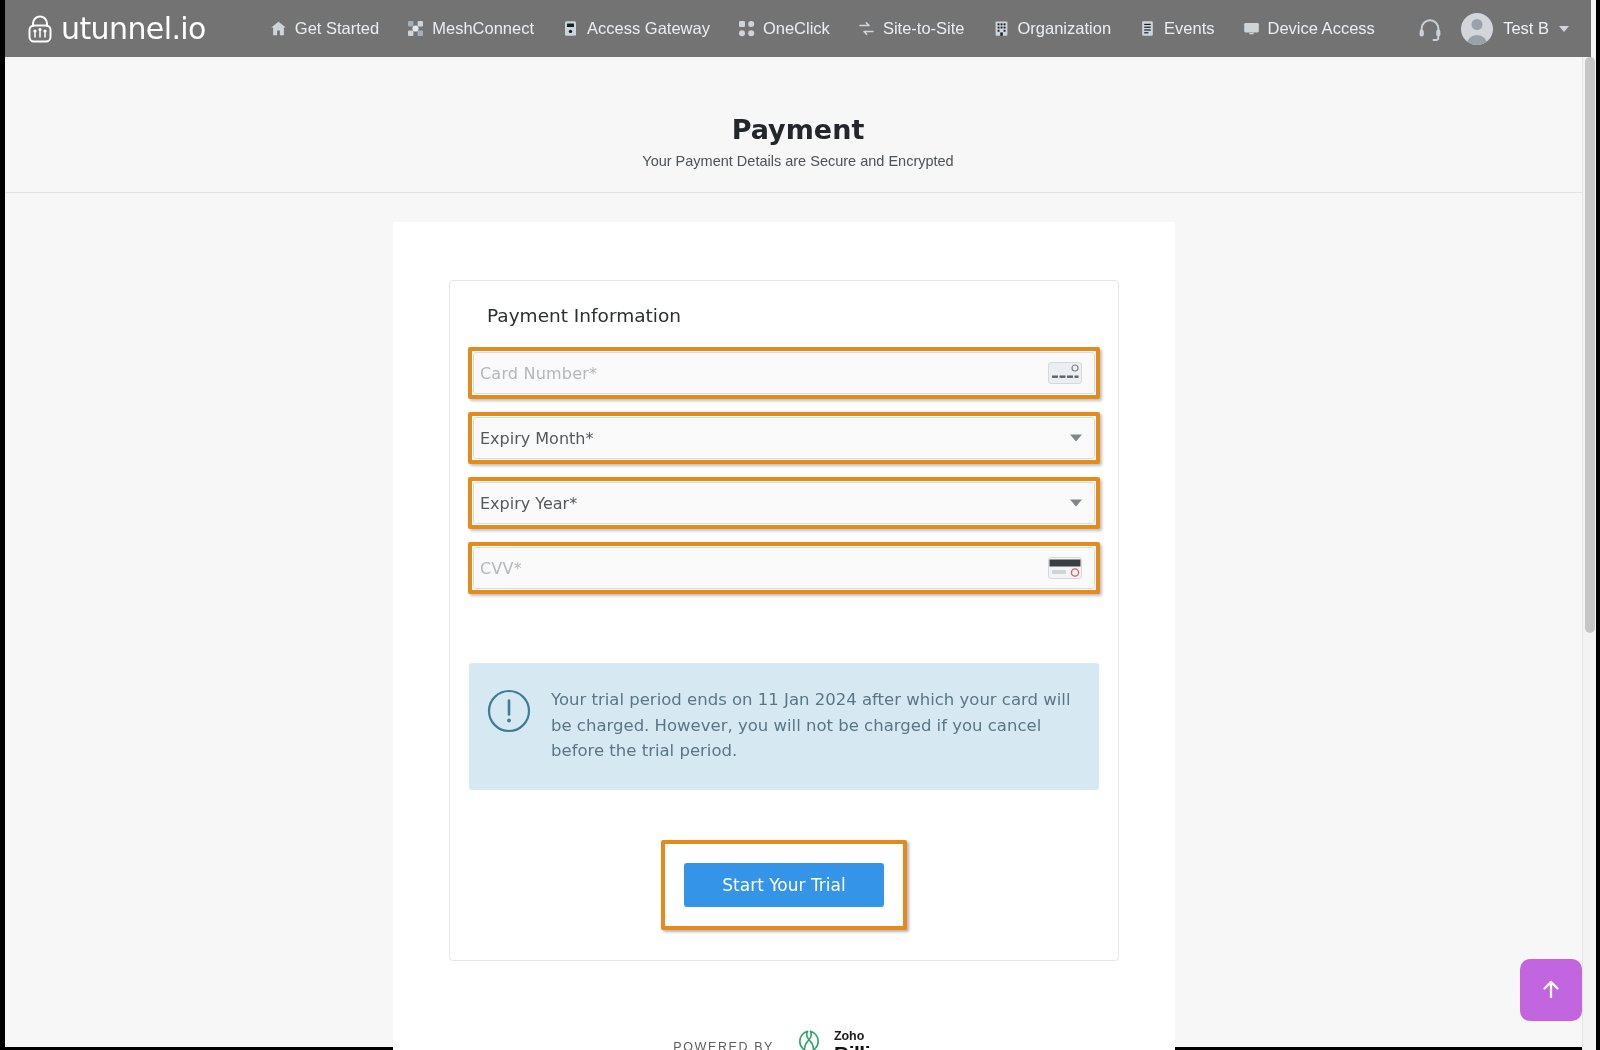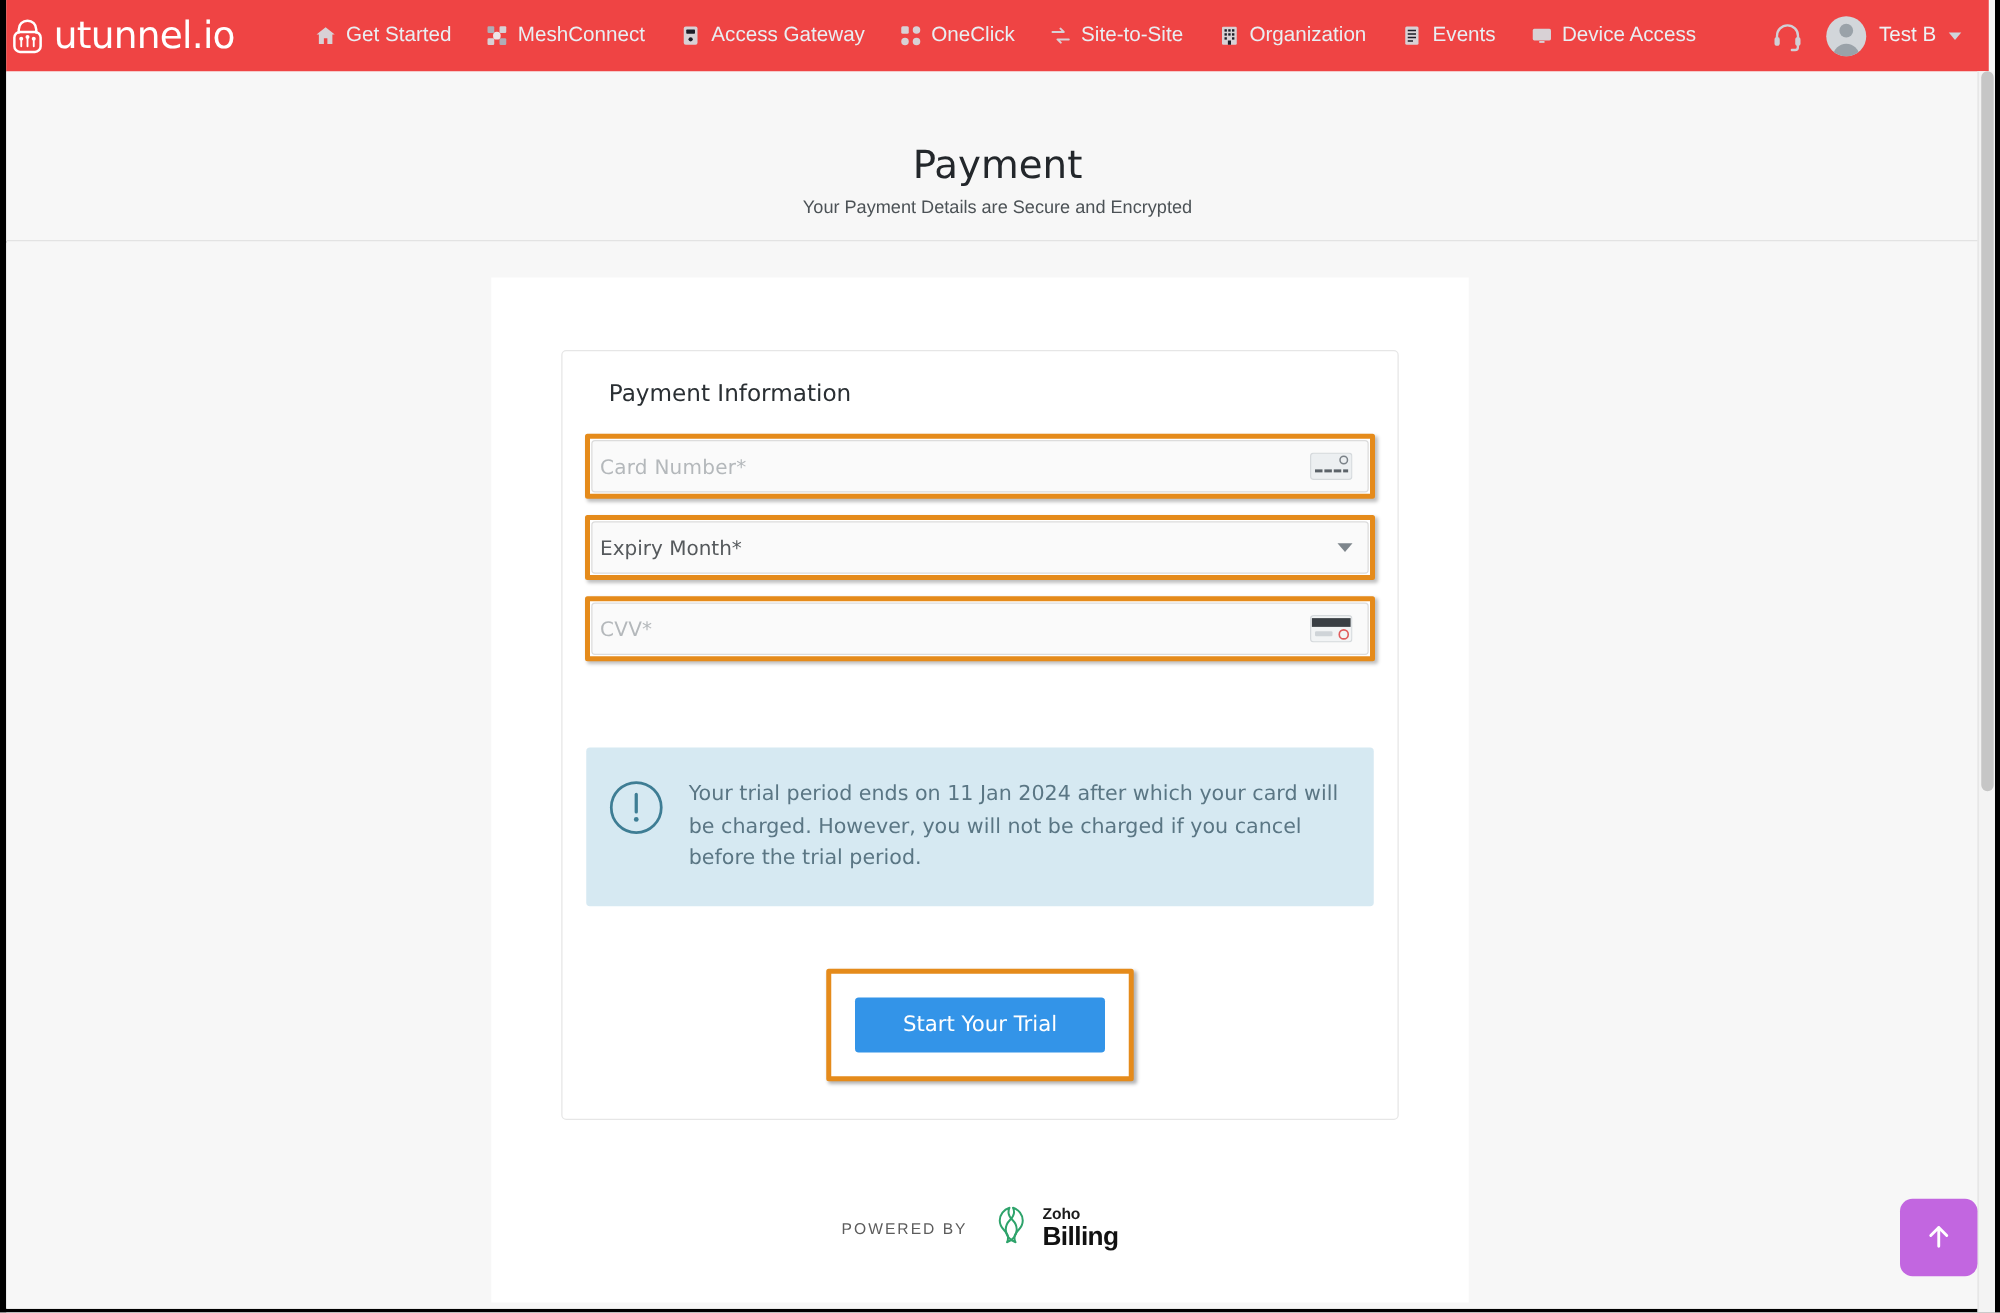--- a/index.html
+++ b/index.html
@@ -21,24 +21,24 @@
     border-right: 4px solid #000;
     border-bottom: 3px solid #000;
   }
 
   
   .topnav {
     position: absolute;
     top: 0; left: 0;
     width: 1586px;
     height: 57px;
-    background: #ef4444;
-    display: flex;
-    align-items: center;
-    padding-left: 0;
+    background: #737373;
+    display: flex;
+    align-items: center;
+    padding-left: 18px;
     z-index: 20;
   }
 
   .brand {
     display: flex;
     align-items: center;
     gap: 4px;
     margin-right: 50px;
     cursor: pointer;
   }
@@ -99,22 +99,22 @@
     position: absolute;
     top: 57px; left: 0;
     width: 1586px;
     height: 136px;
     background: #f7f7f7;
     border-bottom: 1px solid #e3e3e3;
     text-align: center;
     padding-top: 57px;
   }
   .page-title {
-    font-size: 31px;
-    font-weight: 400;
+    font-size: 27px;
+    font-weight: 700;
     color: #23272b;
     line-height: 1.2;
     font-family: "DejaVu Sans", sans-serif;
   }
   .page-sub {
     margin-top: 7px;
     font-size: 14.5px;
     color: #4c5256;
   }
 
@@ -484,20 +484,28 @@
 
         <div class="hl hl-shadow">
           <div class="field select-field">
             <span class="field-value">Expiry Month*</span>
             <span class="field-icon-right">
                 <span class="chev"></span>
               </span>
           </div>
         </div>
 
+        <div class="hl hl-shadow">
+          <div class="field select-field">
+            <span class="field-value">Expiry Year*</span>
+            <span class="field-icon-right">
+                <span class="chev"></span>
+              </span>
+          </div>
+        </div>
 
         <div class="hl hl-shadow">
           <div class="field">
             <span class="field-placeholder">CVV*</span>
             <span class="field-icon-right">
               <svg viewBox="0 0 34 22" width="34" height="22">
                 <rect x="0.5" y="0.5" width="33" height="21" rx="2.5" fill="#f2f4f5" stroke="#d5d9dc"></rect>
                 <rect x="1.5" y="2.5" width="31" height="7" fill="#3a3f44"></rect>
                 <rect x="4" y="13" width="14" height="4" rx="1" fill="#cfd4d8"></rect>
                 <circle cx="27" cy="15.5" r="3.6" fill="none" stroke="#e05c5c" stroke-width="1.3"></circle>

